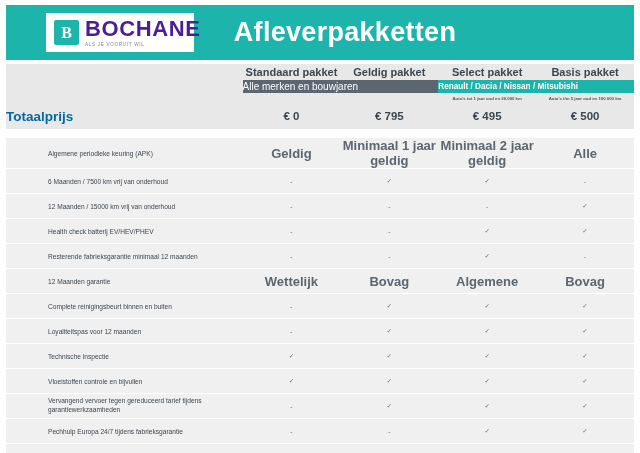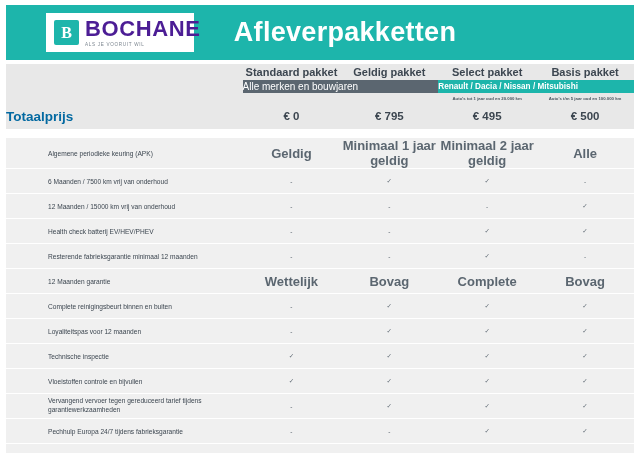--- a/index.html
+++ b/index.html
@@ -292,21 +292,21 @@
           <td class="feat-label">Resterende fabrieksgarantie minimaal 12 maanden</td>
           <td class="cell dash">-</td>
           <td class="cell dash">-</td>
           <td class="cell check">✓</td>
           <td class="cell dash">-</td>
         </tr>
         <tr class="feature">
           <td class="feat-label">12 Maanden  garantie</td>
           <td class="cell val-text green">Wettelijk</td>
           <td class="cell val-text green">Bovag</td>
-          <td class="cell val-text green">Complete</td>
+          <td class="cell val-text green">Algemene</td>
           <td class="cell val-text green">Bovag</td>
         </tr>
         <tr class="feature">
           <td class="feat-label">Complete reinigingsbeurt binnen en buiten</td>
           <td class="cell dash">-</td>
           <td class="cell check">✓</td>
           <td class="cell check">✓</td>
           <td class="cell check">✓</td>
         </tr>
         <tr class="feature">

